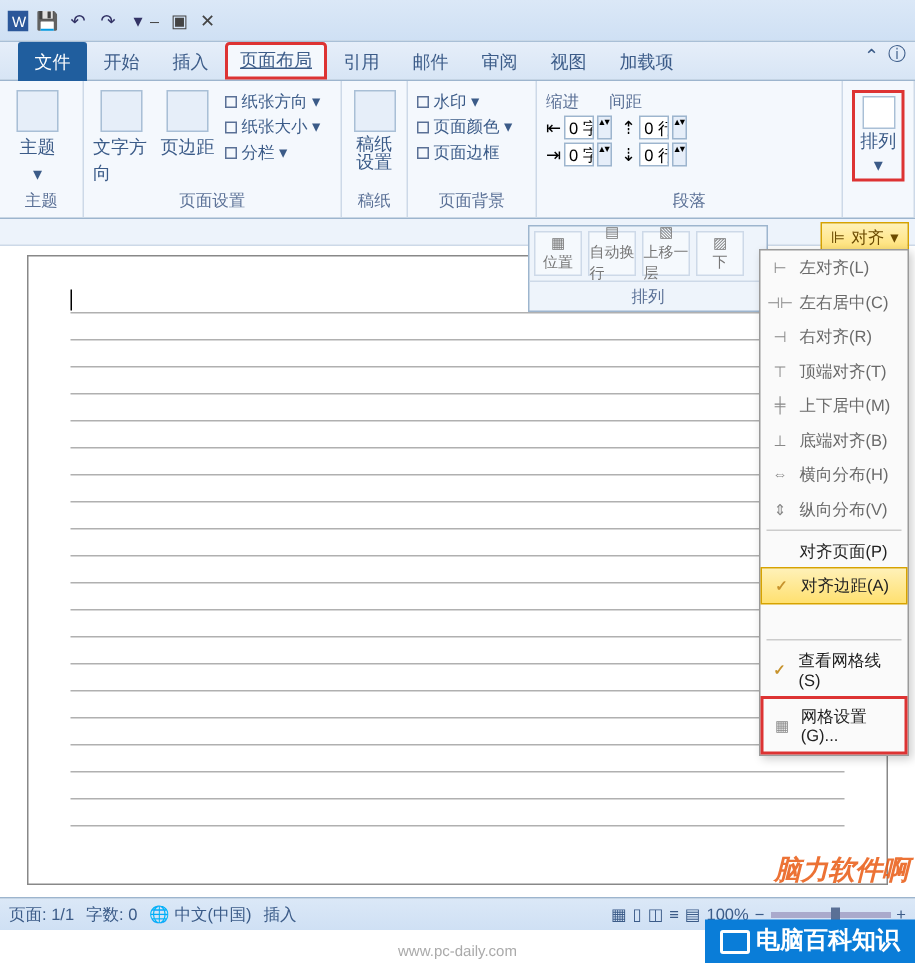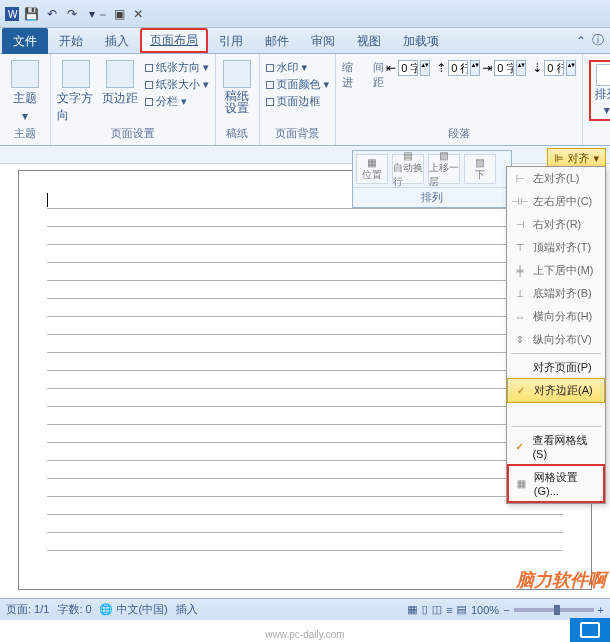--- a/index.html
+++ b/index.html
@@ -4,21 +4,21 @@
 <style>
 * { box-sizing: border-box; margin: 0; padding: 0; font-family: "Microsoft YaHei", SimSun, Arial, sans-serif; }
 body { background: #fff; width: 610px; height: 642px; overflow: hidden; position: relative; font-size: 12px; }
 
 .titlebar { background: linear-gradient(#dbe8f7,#cfe0f4); height: 28px; display: flex; align-items: center; padding: 0 4px; border-bottom: 1px solid #a9bfd6; }
 .qat { display: flex; gap: 4px; align-items: center; }
 .qat .ic { width: 16px; height: 16px; display: flex; align-items: center; justify-content: center; color: #336; }
 .title { flex: 1; text-align: center; color: #444; font-size: 12px; }
 .winctl { display: flex; gap: 8px; color: #444; }
 
-.tabs { background: linear-gradient(#e6eef9,#d7e5f5); height: 26px; display: flex; align-items: center; border-bottom: 1px solid #9db5ce; padding-left: 2px; }
+.tabs { background: linear-gradient(#e6eef9,#d7e5f5); height: 26px; display: flex; align-items: flex-start; border-bottom: 1px solid #9db5ce; padding-left: 12px; }
 .tab { padding: 4px 10px; color: #3b5b88; cursor: pointer; border: 1px solid transparent; border-bottom: none; }
 .tab.file { background: #205e9e; color: #fff; border-radius: 2px 2px 0 0; }
 .tab.active { background: #f4f8fd; border-color: #9db5ce; border-radius: 3px 3px 0 0; text-decoration: underline; }
 .tab.hl { border: 2px solid #d33; padding: 2px 8px; }
 .help { margin-left: auto; margin-right: 6px; color: #3b5b88; display:flex; gap:6px; align-items:center; }
 
 .ribbon { background: #f4f8fd; height: 92px; display: flex; border-bottom: 1px solid #9db5ce; position: relative; }
 .group { border-right: 1px solid #cdd9e8; padding: 2px 6px 2px 6px; display: flex; flex-direction: column; justify-content: space-between; }
 .group-label { text-align: center; color: #5a7096; font-size: 11px; padding-bottom: 2px; }
 .controls { display: flex; gap: 6px; align-items: flex-start; flex: 1; padding-top: 4px; }
@@ -155,21 +155,21 @@
         <div class="it">
             <span class="sq"></span>
             <span>页面边框</span>
           </div>
       </div>
     </div>
     <div class="group-label">页面背景</div>
   </div>
 
   <div class="group" style="flex:1">
-    <div class="controls" style="flex-direction:row;gap:2px">
+    <div class="controls" style="flex-direction:column;gap:2px">
       <div style="display:flex;gap:20px;color:#5a7096;font-size:11px">
         <span>缩进</span>
         <span>间距</span>
       </div>
       <div style="display:flex;gap:6px">
         <div class="spin">
             <span>⇤</span>
             <input value="0 字符" style="">
             <div class="ud">▴▾</div>
           </div>
@@ -334,14 +334,15 @@
     <div class="zoom-slider">
         <div class="th"></div>
       </div>
     <span>+</span>
   </div>
 </div>
 
 <div class="watermark">脑力软件啊</div>
 <div class="blue-tag">
     <span class="mon"></span>
+    <span>电脑百科知识</span>
   </div>
 <div class="footer-url">www.pc-daily.com</div>
 
 </body></html>

